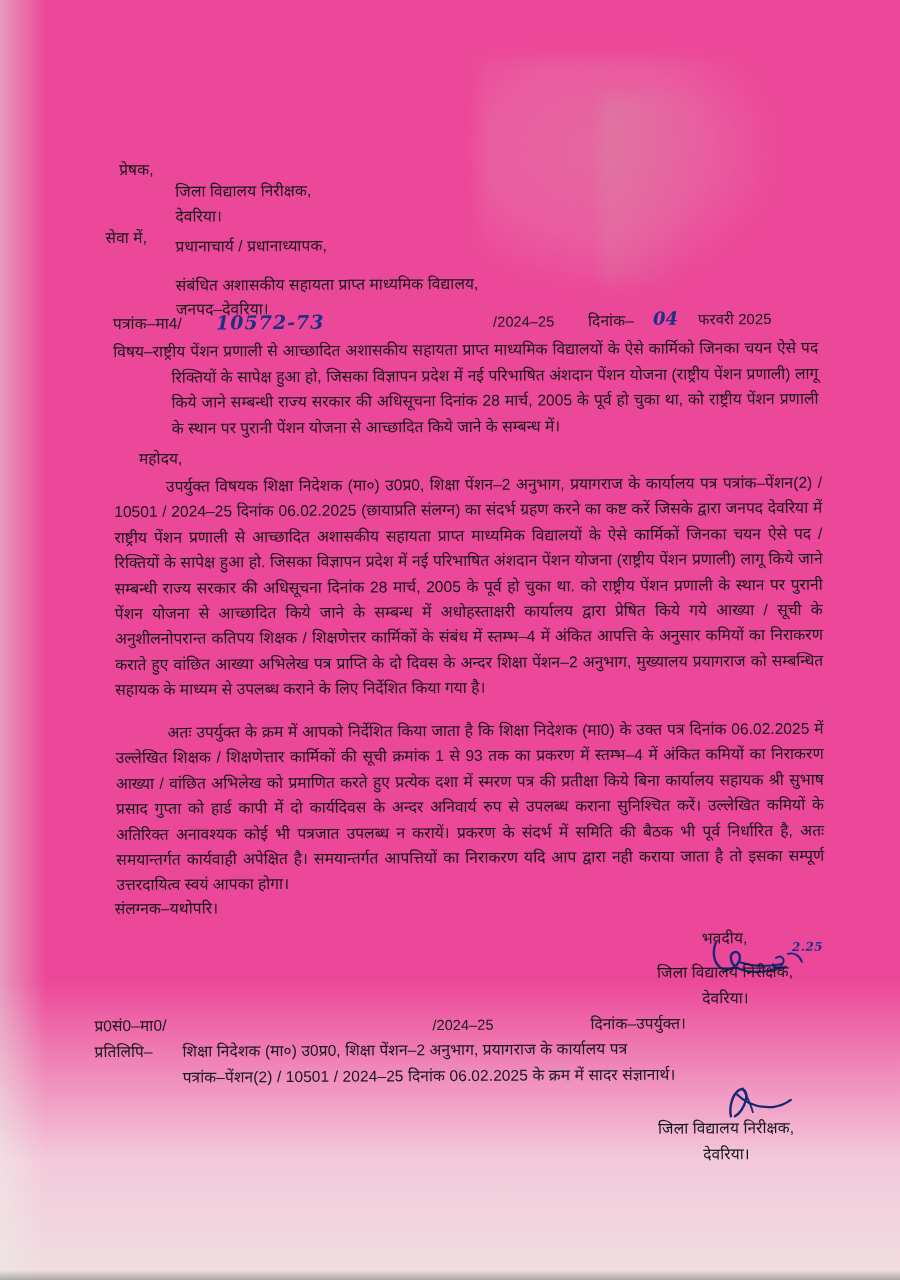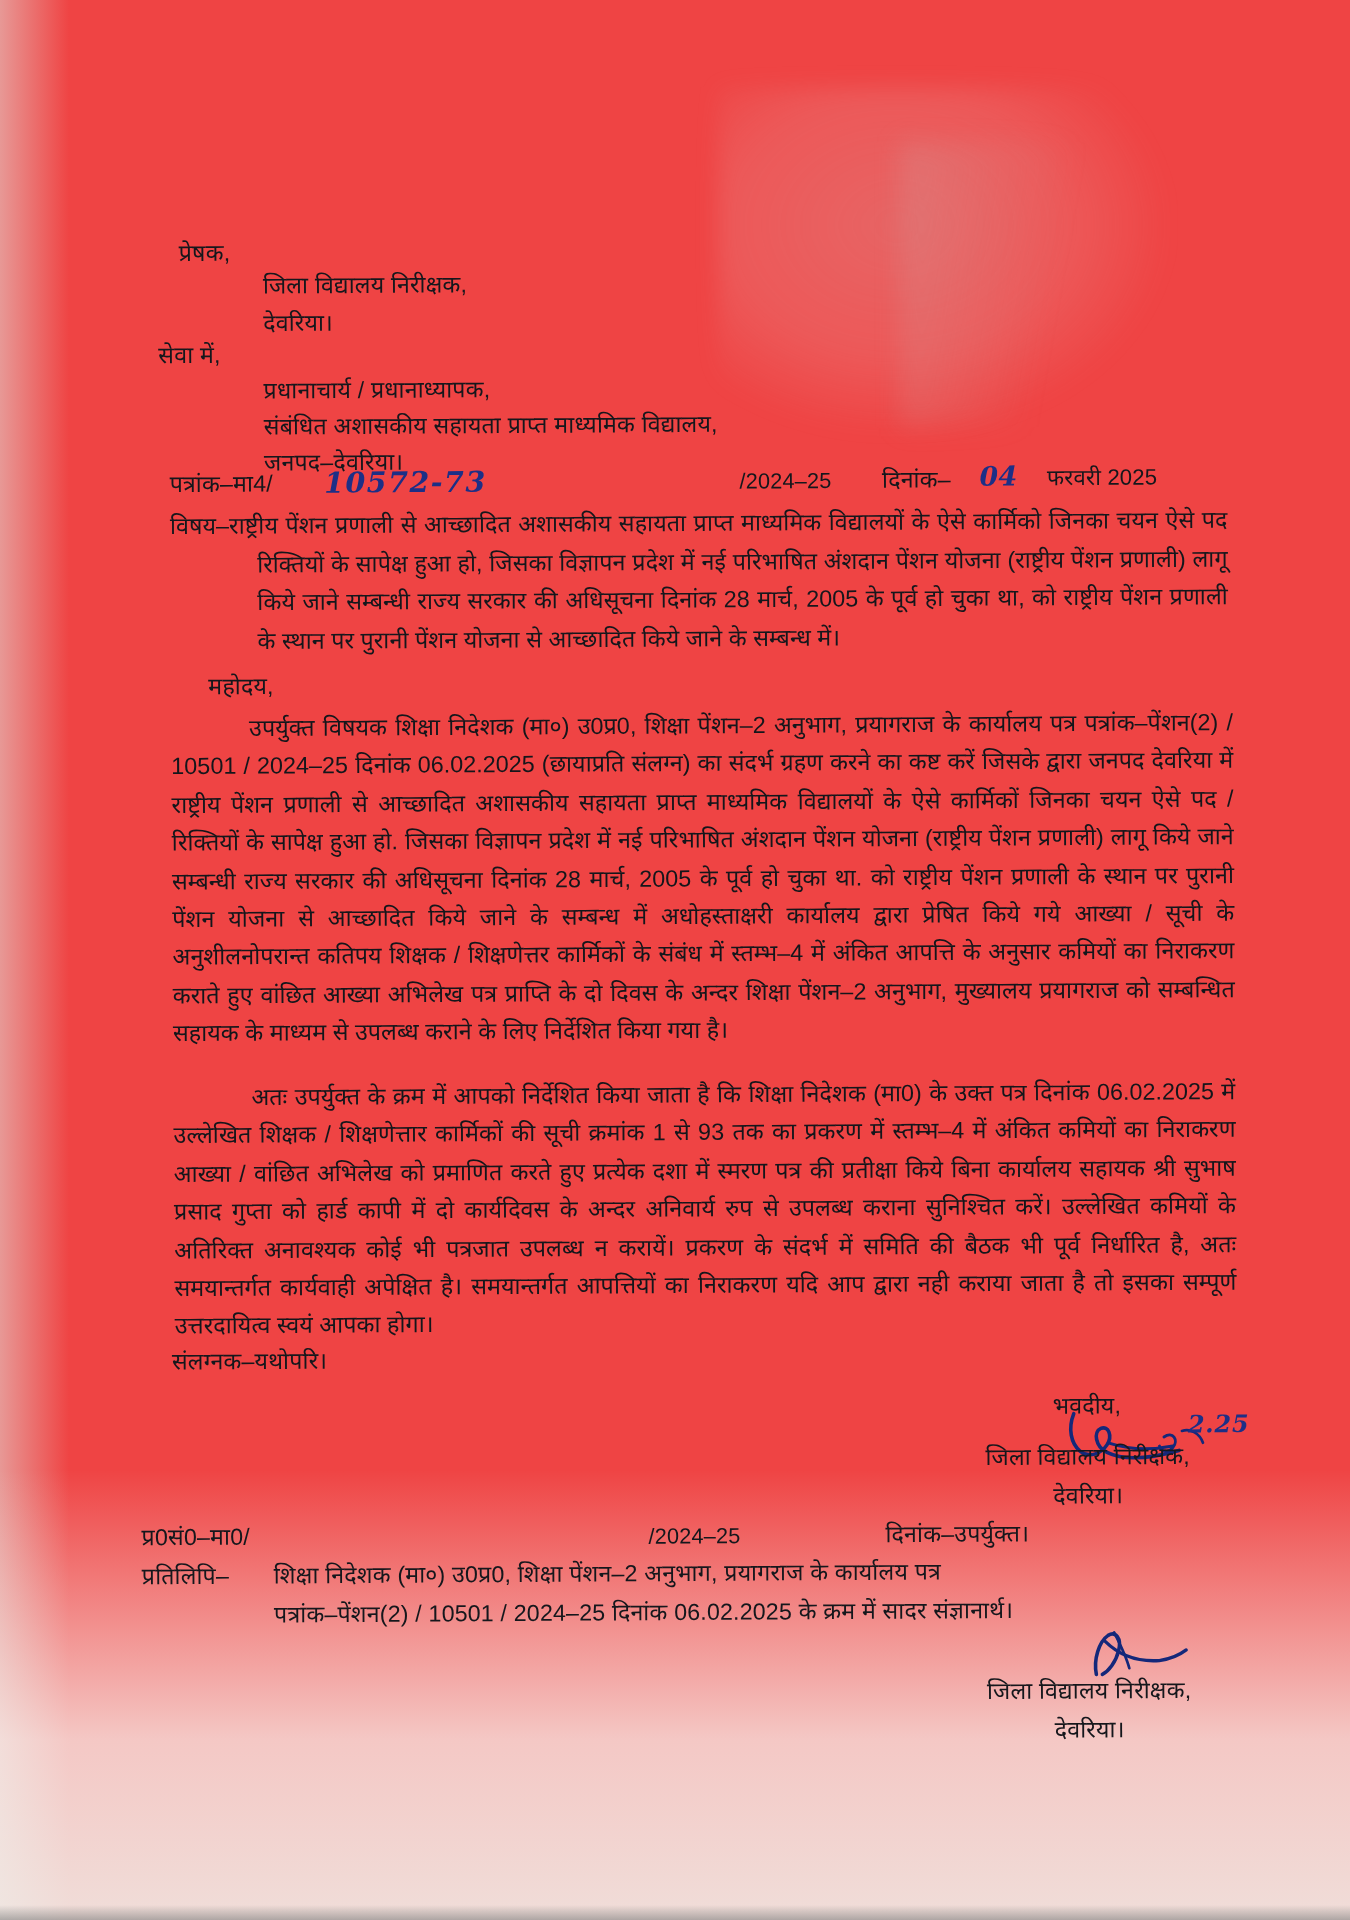--- a/index.html
+++ b/index.html
@@ -10,21 +10,21 @@
   }
   body {
     font-family: "Liberation Sans", "DejaVu Sans", sans-serif;
   }
 
   .page {
     position: relative;
     width: 900px;
     height: 1280px;
     margin: 0 auto;
-    background: #ef4444;
+    background: #ec4899;
     overflow: hidden;
   }
 
   
   .scan-tint-a {
     position: absolute;
     left: 478px;
     top: 58px;
     width: 300px;
     height: 230px;
@@ -142,21 +142,21 @@
    <div class="skew-wrap">
 
     <div class="ln" style="left:122px; top:160px;">प्रेषक,</div>
 
     <div class="ln" style="left:178px; top:182px;">जिला विद्यालय निरीक्षक,</div>
 
     <div class="ln" style="left:178px; top:207px;">देवरिया।</div>
 
     <div class="ln" style="left:108px; top:228px;">सेवा में,</div>
 
-    <div class="ln" style="left:178px; top:252px;text-align:center;">प्रधानाचार्य / प्रधानाध्यापक,</div>
+    <div class="ln" style="left:178px; top:237px;text-align:center;">प्रधानाचार्य / प्रधानाध्यापक,</div>
 
     <div class="ln" style="left:178px; top:276px;">संबंधित अशासकीय सहायता प्राप्त माध्यमिक विद्यालय,</div>
 
     <div class="ln" style="left:178px; top:300px;">जनपद–देवरिया।</div>
 
     <div class="ln" style="left:115px; top:314px;">पत्रांक–मा4/</div>
 
     <div class="hand" style="left:218px; top:310px; font-size:19px;">10572-73</div>
 
     <div class="ln" style="left:495px; top:315px; font-size:14.5px;">/2024–25</div>
@@ -188,21 +188,21 @@
 
     <div class="ln" style="left:700px; top:932px;">भवदीय,</div>
 
     <svg class="sig-ink" style="left:688px; top:938px;" width="150" height="48" viewBox="0 0 150 48">
       <path d="M26 6 C22 16, 24 26, 30 31 C36 36, 44 33, 48 27 C52 21, 49 14, 44 16 C39 18, 40 28, 48 32 C60 38, 78 36, 96 31" fill="none" stroke="#14287a" stroke-width="2.4" stroke-linecap="round"></path>
       <path d="M50 26 C62 30, 76 31, 92 28" fill="none" stroke="#14287a" stroke-width="2.0" stroke-linecap="round"></path>
       <path d="M86 22 C92 18, 96 24, 92 29 C89 33, 84 32, 83 28" fill="none" stroke="#14287a" stroke-width="1.9" stroke-linecap="round"></path>
       <path d="M98 18 C104 16, 110 20, 112 26" fill="none" stroke="#14287a" stroke-width="1.8" stroke-linecap="round"></path>
     </svg>
 
-    <div class="hand" style="left:790px; top:942px; font-size:16px; letter-spacing:0.5px;">2.25</div>
+    <div class="hand" style="left:790px; top:942px; font-size:12px; letter-spacing:0.5px;">2.25</div>
 
     <div class="ln" style="left:655px; top:966px;">जिला विद्यालय निरीक्षक,</div>
 
     <div class="ln" style="left:700px; top:992px;">देवरिया।</div>
 
     <div class="ln" style="left:92px; top:1016px;">प्र0सं0–मा0/</div>
 
     <div class="ln" style="left:430px; top:1018px; font-size:14.5px;">/2024–25</div>
 
     <div class="ln" style="left:588px; top:1017px;">दिनांक–उपर्युक्त।</div>

